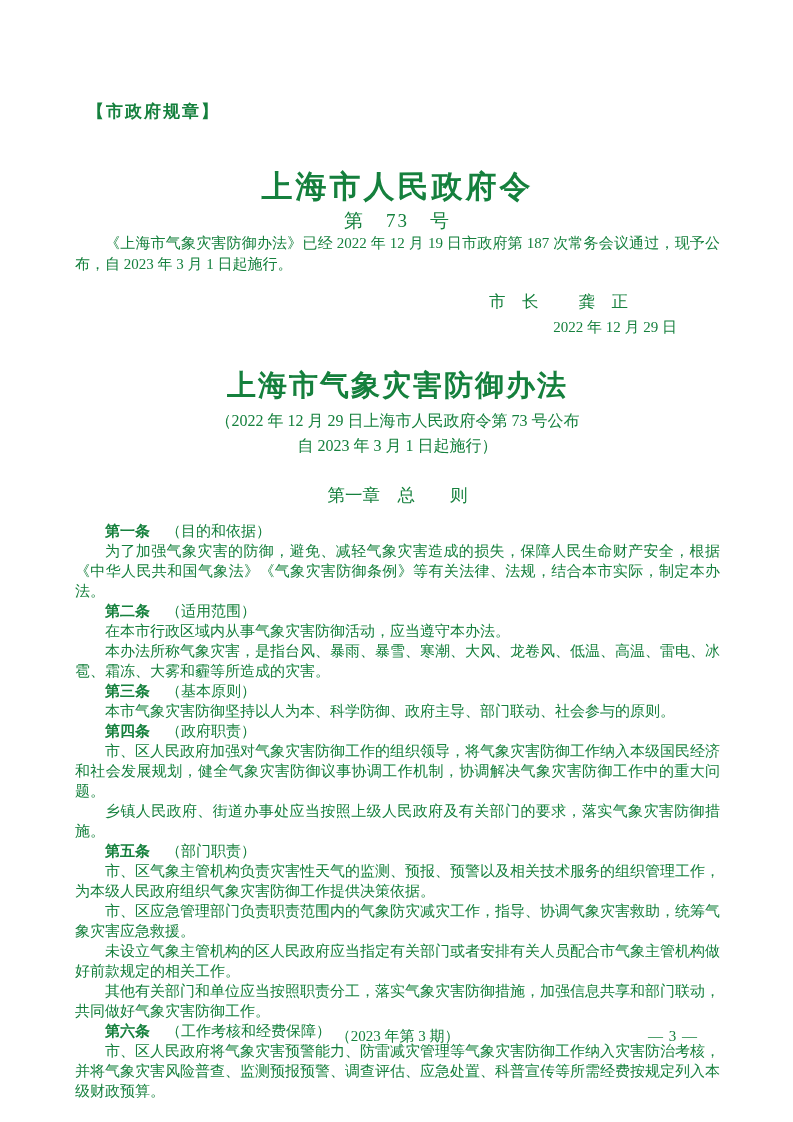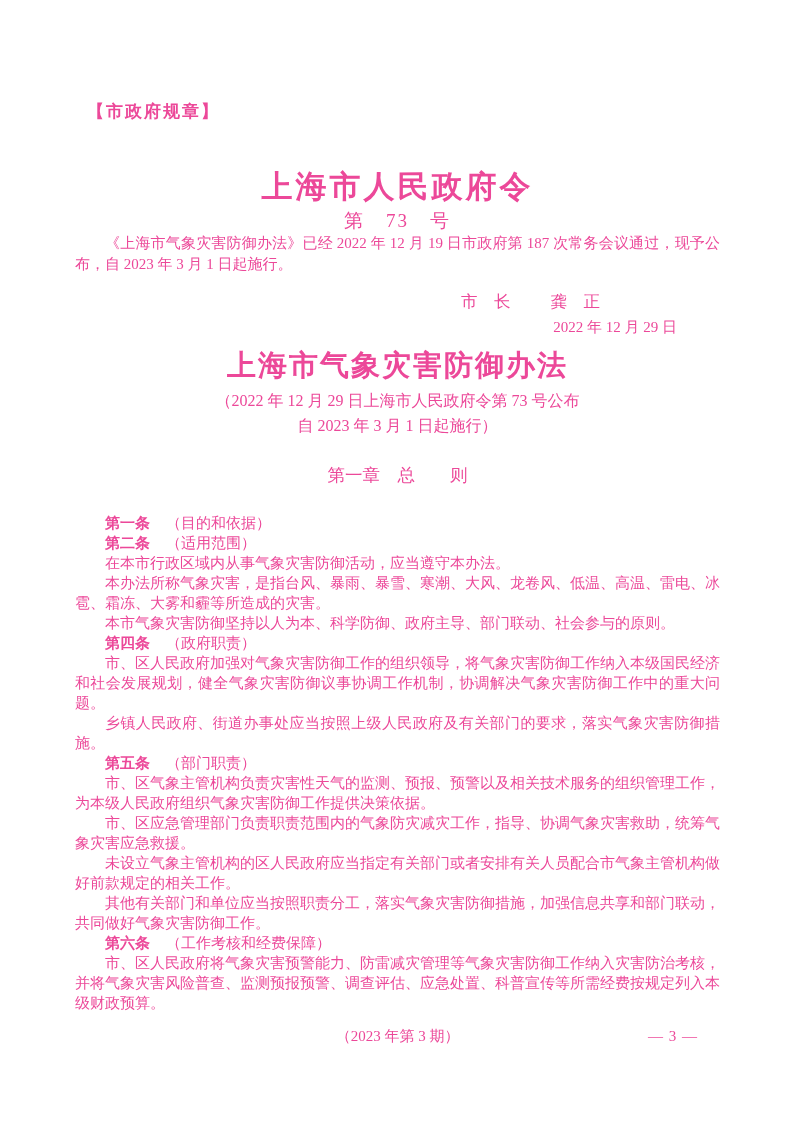--- a/index.html
+++ b/index.html
@@ -2,21 +2,21 @@
 <html><head>
 <meta charset="utf-8">
 <style>
   * { margin: 0; padding: 0; box-sizing: border-box; }
   html, body { background: #ffffff; }
   .page {
     position: relative;
     width: 793px;
     height: 1122px;
     background: #ffffff;
-    color: #ec4899;
+    color: #15803d;
     font-family: "Liberation Serif", "DejaVu Serif", serif;
     padding: 100px 73px 0 75px;
     overflow: hidden;
   }
   .category-tag {
     font-family: "Liberation Sans", "DejaVu Sans", sans-serif;
     font-weight: bold;
     font-size: 17px;
     letter-spacing: 2px;
     margin-left: 12px;
@@ -36,46 +36,46 @@
     margin-top: 4px;
     line-height: 24px;
   }
   .order-body {
     font-size: 15px;
     line-height: 21px;
     text-align: justify;
     text-indent: 2em;
   }
   .signature { margin-top: 18px; text-align: right; font-size: 16.5px; }
-  .sign-line1 { margin-right: 120px; line-height: 18px; }
+  .sign-line1 { margin-right: 92px; line-height: 18px; }
   .sign-name { margin-left: 40px; }
   .sign-date { margin-right: 43px; margin-top: 7px; font-size: 15px; line-height: 18px; text-align: right; }
   .reg-title {
     text-align: center;
     font-size: 29px;
     font-weight: bold;
     letter-spacing: 2px;
-    margin-top: 12px;
+    margin-top: 32px;
     line-height: 1.2;
   }
   .reg-pub {
     text-align: center;
     font-size: 16px;
     line-height: 25px;
     margin-top: 5px;
   }
   .chapter {
     text-align: center;
     font-family: "Liberation Sans", "DejaVu Sans", sans-serif;
     font-weight: normal;
     font-size: 17.5px;
     margin-top: 27px;
     line-height: 20px;
   }
-  .articles { margin-top: 28px; font-size: 15px; line-height: 20px; }
+  .articles { margin-top: 16px; font-size: 15px; line-height: 20px; }
   .article-head { text-indent: 2em; }
   .art-num {
     font-family: "Liberation Sans", "DejaVu Sans", sans-serif;
     font-weight: bold;
     margin-right: 16px;
   }
   .para { text-indent: 2em; text-align: justify; }
   .footer {
     position: absolute;
     top: 1026px;
@@ -116,29 +116,31 @@
     <div>（2022 年 12 月 29 日上海市人民政府令第 73 号公布</div>
     <div>自 2023 年 3 月 1 日起施行）</div>
   </div>
 
   <h3 class="chapter">第一章　总　　则</h3>
 
   <section class="articles">
 
     <div class="article">
       <p class="article-head"><span class="art-num">第一条</span><span>（目的和依据）</span></p>
+      <p class="para">为了加强气象灾害的防御，避免、减轻气象灾害造成的损失，保障人民生命财产安全，根据《中华人民共和国气象法》《气象灾害防御条例》等有关法律、法规，结合本市实际，制定本办法。</p>
     </div>
 
     <div class="article">
       <p class="article-head"><span class="art-num">第二条</span><span>（适用范围）</span></p>
       <p class="para">在本市行政区域内从事气象灾害防御活动，应当遵守本办法。</p>
       <p class="para">本办法所称气象灾害，是指台风、暴雨、暴雪、寒潮、大风、龙卷风、低温、高温、雷电、冰雹、霜冻、大雾和霾等所造成的灾害。</p>
     </div>
 
     <div class="article">
+      <p class="article-head"><span class="art-num">第三条</span><span>（基本原则）</span></p>
       <p class="para">本市气象灾害防御坚持以人为本、科学防御、政府主导、部门联动、社会参与的原则。</p>
     </div>
 
     <div class="article">
       <p class="article-head"><span class="art-num">第四条</span><span>（政府职责）</span></p>
       <p class="para">市、区人民政府加强对气象灾害防御工作的组织领导，将气象灾害防御工作纳入本级国民经济和社会发展规划，健全气象灾害防御议事协调工作机制，协调解决气象灾害防御工作中的重大问题。</p>
       <p class="para">乡镇人民政府、街道办事处应当按照上级人民政府及有关部门的要求，落实气象灾害防御措施。</p>
     </div>
 
     <div class="article">

